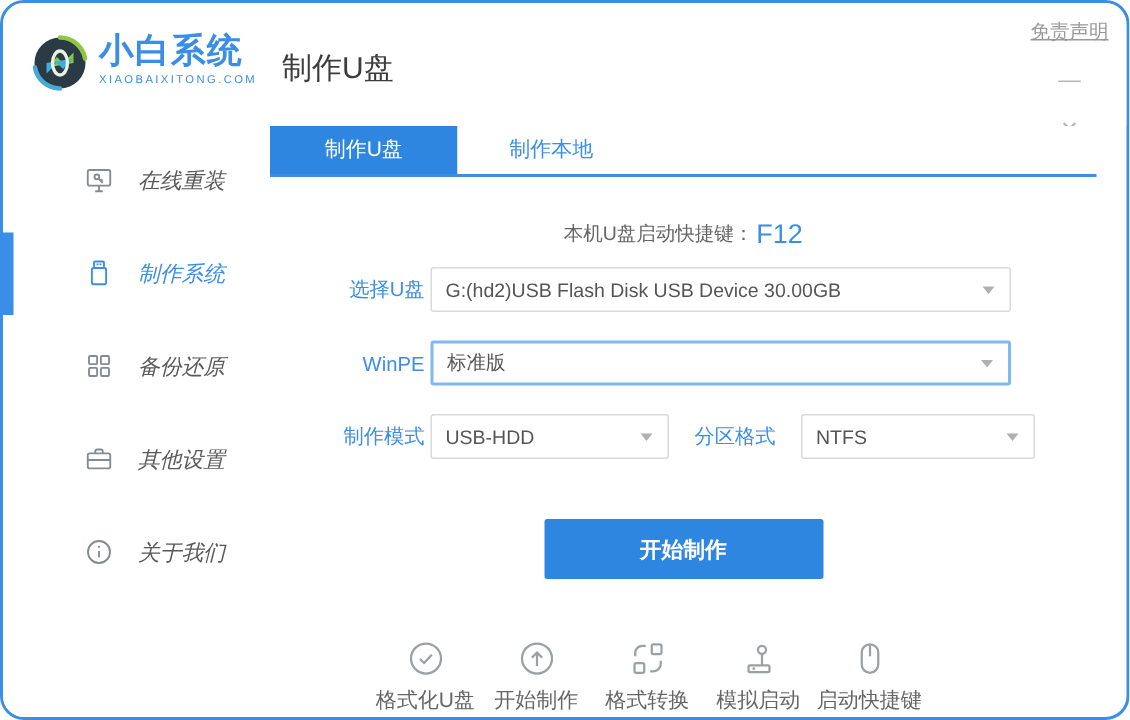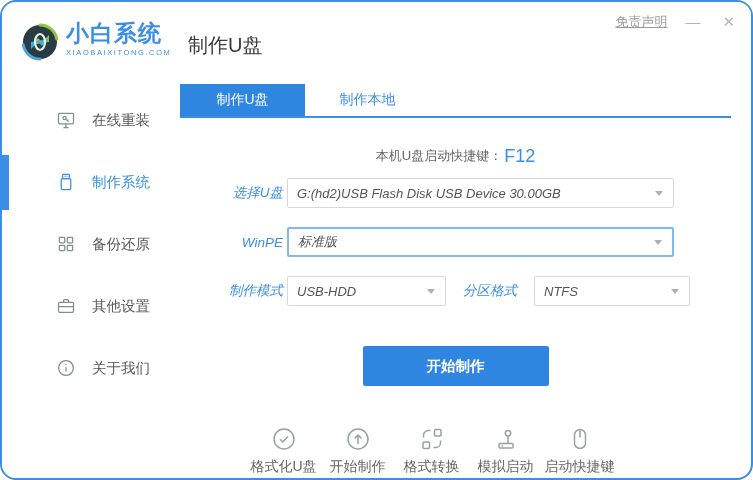--- a/index.html
+++ b/index.html
@@ -17,42 +17,42 @@
     position:relative;width:753px;height:480px;
     border:2px solid var(--accent);border-radius:16px;background:#fff;overflow:hidden;
   }
   
   .titlebar{position:absolute;left:0;top:0;width:100%;height:82px;background:#fff;}
   .logo{position:absolute;left:16px;top:18px;width:44px;height:44px;}
   .brand{position:absolute;left:64px;top:20px;line-height:1;}
   .brand-name{font-size:23px;font-weight:bold;color:var(--accent);letter-spacing:1px;}
   .brand-domain{font-size:7.5px;color:var(--accent);letter-spacing:1.6px;margin-top:4px;}
   .page-title{position:absolute;left:186px;top:30px;font-size:20px;color:#3c3c3c;}
-  .win-controls{position:absolute;right:12px;top:10px;display:flex;align-items:center;gap:14px;}
+  .win-controls{position:absolute;right:12px;top:10px;display:flex;align-items:center;gap:14px;flex-direction:column;}
   .disclaimer{font-size:13px;color:var(--text-gray);text-decoration:underline;cursor:pointer;}
   .win-btn{font-size:15px;color:#b5b5b5;cursor:pointer;line-height:1;padding:2px 4px;}
   
-  .sidebar{position:absolute;left:0;top:82px;width:178px;bottom:0;background:#fff;padding-top:22px;}
+  .sidebar{position:absolute;left:0;top:82px;width:178px;bottom:0;background:#fff;padding-top:22px;font-style:italic;}
   .side-item{display:flex;align-items:center;height:28px;margin:0 0 34px 54px;cursor:pointer;color:#595959;}
   .side-item .icn{width:20px;height:20px;color:#848b93;flex:0 0 20px;}
   .side-item .lbl{font-size:14.5px;margin-left:16px;}
   .side-item.active{color:var(--accent);}
   .side-item.active .icn{color:var(--accent);}
   .side-item.active .lbl{color:var(--accent);}
   .active-indicator{position:absolute;left:0;top:153px;width:7px;height:55px;background:var(--accent);}
   
   .main{position:absolute;left:178px;top:82px;width:551px;bottom:0;background:#fff;}
   .tabbar{position:relative;height:34px;border-bottom:2px solid var(--accent);display:flex;}
   .tab{width:125px;height:32px;display:flex;align-items:center;justify-content:center;
        font-size:14px;cursor:pointer;color:var(--accent);background:#fff;}
   .tab.active{background:var(--accent-dark);color:#fff;}
   .hotkey{margin-top:26px;text-align:center;font-size:13px;color:#666;height:24px;display:flex;align-items:center;justify-content:center;gap:2px;}
   .hotkey .hotkey-value{font-size:18px;color:var(--accent);}
   
-  .form{margin-top:10px;font-style:italic;}
+  .form{margin-top:10px;}
   .frow{display:flex;align-items:center;height:30px;margin-bottom:19px;}
   .flabel{width:103px;text-align:right;font-size:13.5px;color:var(--accent);flex:0 0 103px;}
   .select{position:relative;height:30px;border:1px solid var(--border-gray);border-radius:2px;
           background:#fff;display:flex;align-items:center;padding:0 24px 0 9px;cursor:pointer;}
   .select .val{font-size:13px;color:#555;white-space:nowrap;overflow:hidden;}
   .select.focused{border:2px solid var(--focus-blue);}
   .caret{position:absolute;right:10px;top:50%;margin-top:-2px;width:0;height:0;
          border-left:4.5px solid transparent;border-right:4.5px solid transparent;border-top:5.5px solid #b0b0b0;}
   .sel-usb,.sel-winpe{margin-left:4px;width:387px;}
   .sel-mode{margin-left:4px;width:159px;}

